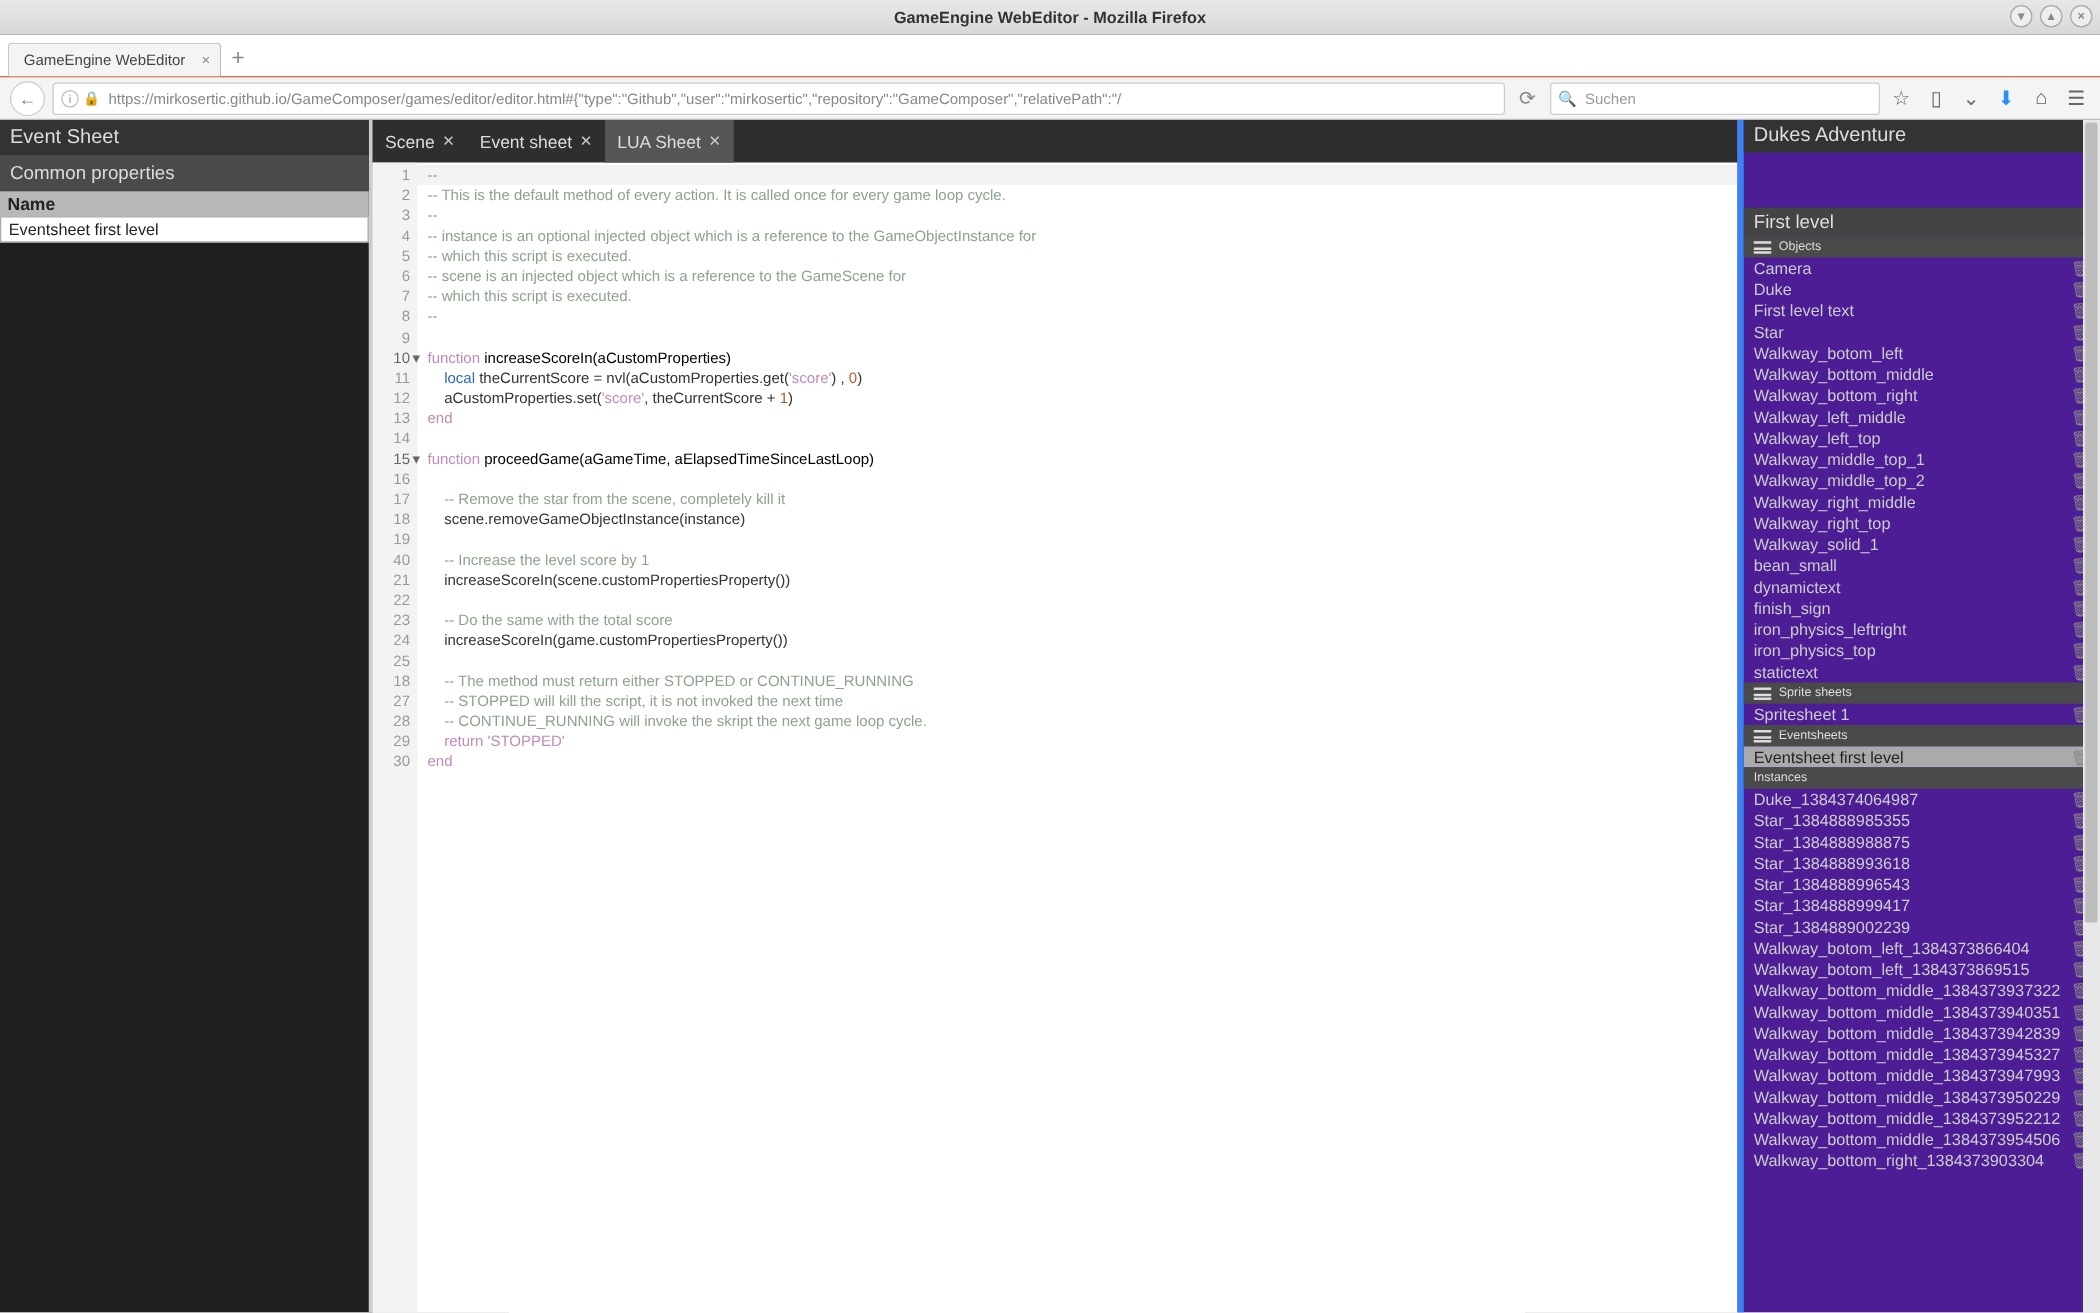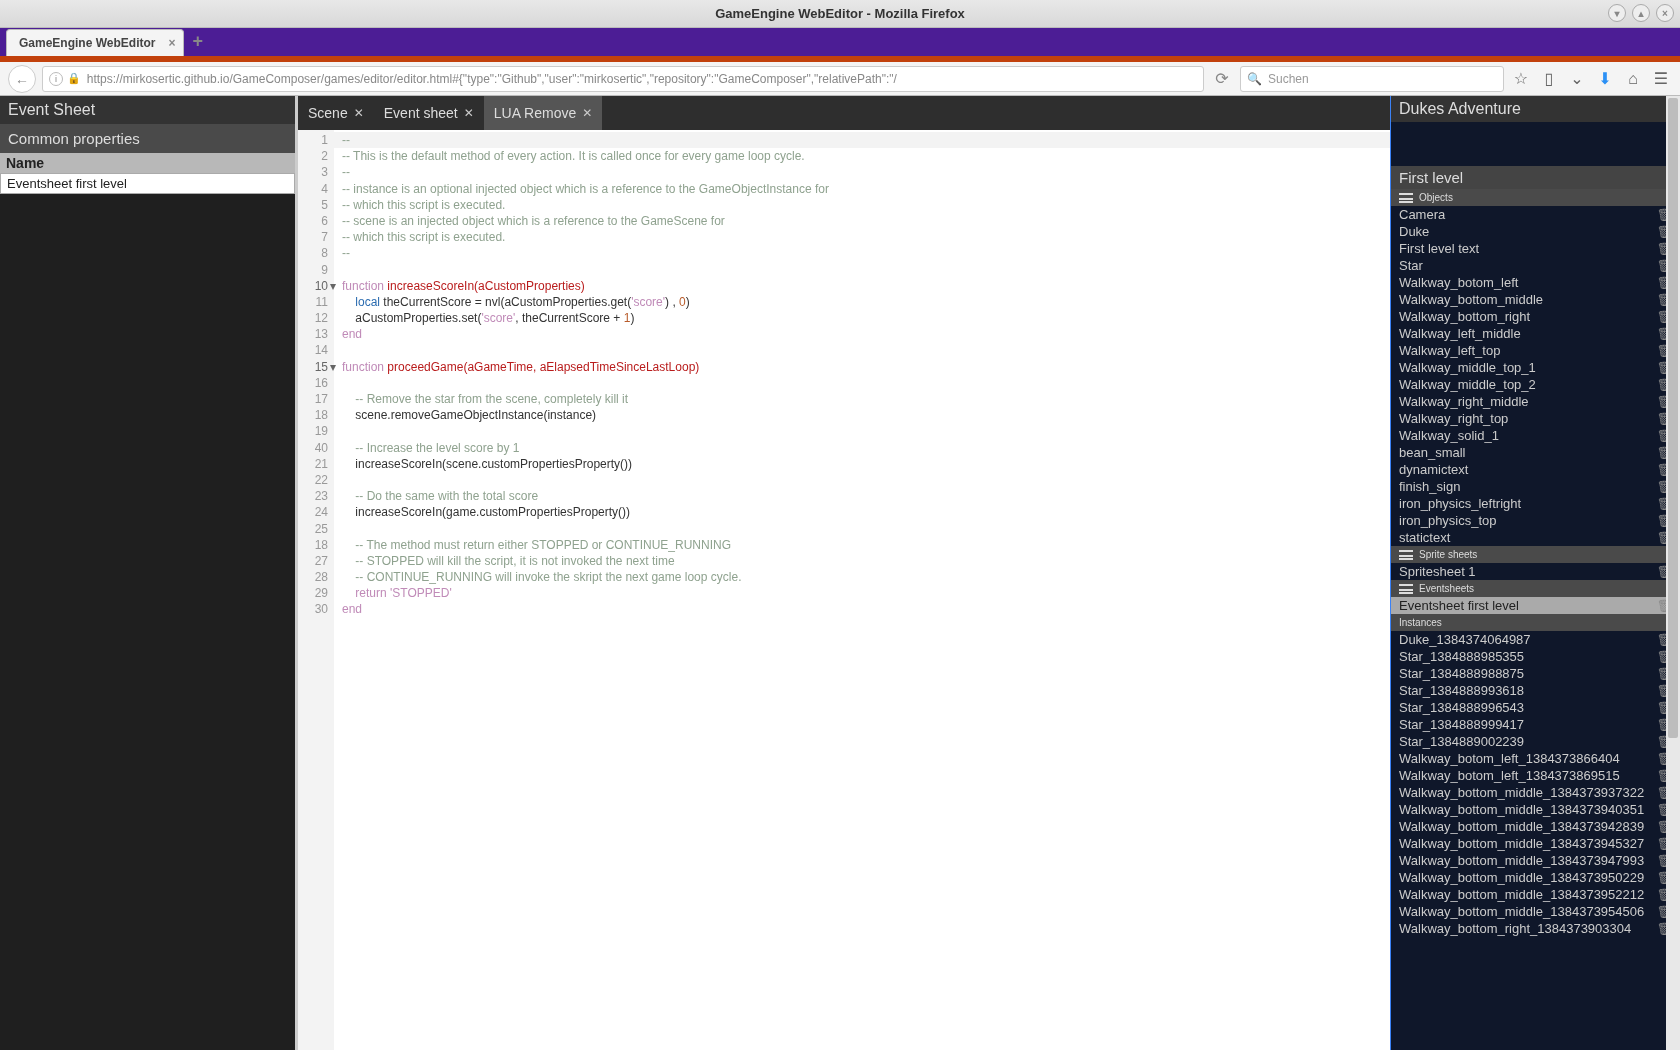--- a/index.html
+++ b/index.html
@@ -4,21 +4,21 @@
 <style>
 * { margin: 0; padding: 0; box-sizing: border-box; font-family: -apple-system, BlinkMacSystemFont, "Segoe UI", sans-serif; }
 html, body { width: 1680px; height: 1050px; overflow: hidden; background: #e0e0e0; }
 
 
 .window-titlebar { height: 28px; background: linear-gradient(#e8e8e8,#d8d8d8); display:flex; align-items:center; justify-content:center; position:relative; border-bottom:1px solid #bbb; font-size:13px; color:#333; font-weight:600; }
 .win-btns { position:absolute; right:6px; top:4px; display:flex; gap:6px; }
 .win-btn { width:18px; height:18px; border-radius:50%; border:1px solid #aaa; display:flex; align-items:center; justify-content:center; font-size:10px; color:#888; background:#eee; }
 
 
-.tab-strip { height:34px; background:#4c1d95; display:flex; align-items:flex-end; padding:0 6px; border-bottom:6px solid #c2410c;font-weight:bold; }
+.tab-strip { height:34px; background:#ffffff; display:flex; align-items:flex-end; padding:0 6px; border-bottom:1px solid #c2410c; }
 .browser-tab { background:#f4f4f4; border:1px solid #bbb; border-bottom:none; border-radius:4px 4px 0 0; padding:6px 28px 6px 12px; font-size:12px; color:#444; position:relative; }
 .browser-tab .close { position:absolute; right:8px; top:6px; font-size:12px; color:#888; }
 .new-tab { margin-left:8px; font-size:18px; color:#888; padding-bottom:4px; }
 
 
 .url-row { height:34px; background:#f4f4f4; display:flex; align-items:center; padding:0 8px; gap:6px; border-bottom:1px solid #bbb; }
 .nav-btn { width:28px; height:28px; border:1px solid #ccc; border-radius:50%; background:#fff; display:flex; align-items:center; justify-content:center; color:#888; font-size:14px; }
 .url-bar { flex:1; height:26px; border:1px solid #ccc; border-radius:3px; background:#fff; display:flex; align-items:center; padding:0 6px; font-size:12px; color:#888; overflow:hidden; white-space:nowrap; }
 .url-bar .info-i { border:1px solid #bbb; border-radius:50%; width:14px; height:14px; display:inline-flex; align-items:center; justify-content:center; font-size:9px; margin-right:4px; color:#888; }
 .url-bar .lock { color:#4caf50; margin-right:6px; font-size:11px; }
@@ -44,29 +44,29 @@
 .etab { color:#ddd; font-size:14px; padding:4px 10px; display:flex; align-items:center; gap:6px; }
 .etab.active { background:#555; }
 .etab .x { font-size:12px; color:#ccc; }
 .code-wrap { flex:1; display:flex; font-family: Menlo, Consolas, monospace; font-size:12px; line-height:1.35; overflow:hidden; }
 .gutter { width:36px; background:#f3f3f3; color:#999; text-align:right; padding:2px 6px 0 0; }
 .gutter div { height:16.2px; }
 .gutter .break { font-weight:400; color:#666; }
 .code { flex:1; padding:2px 0 0 8px; white-space:pre; color:#333; }
 .c-comment { color:#8fa28f; }
 .c-kw { color:#c08bb8; }
-.c-fn { color:#b91c1c;text-align:center; }
+.c-fn { color:#000000;text-align:center; }
 .c-local { color:#2b6cb0; }
 .c-str { color:#c08bb8; }
 .c-num { color:#b85c2b; }
 .code-line { height:16.2px; }
 .hl { background:#f3f3f3; display:block; margin-left:-8px; padding-left:8px; }
 
 
-.right-panel { width:290px; background:#0f172a; color:#ccc; font-size:13px; display:flex; flex-direction:column; border-left:1px solid #3b82f6; position:relative; }
+.right-panel { width:290px; background:#4c1d95; color:#ccc; font-size:13px; display:flex; flex-direction:column; border-left:5px solid #3b82f6; position:relative; }
 .rp-title { background:#333; color:#ddd; font-size:16px; padding:4px 8px; }
 .rp-sub { background:#444; color:#ddd; font-size:15px; padding:3px 8px;margin-top:44px; }
 .rp-section { background:#4a4a4a; color:#ddd; font-size:10px; padding:3px 8px; display:flex; align-items:center; gap:6px; }
 .burger { display:inline-block; width:14px; height:10px; border-top:2px solid #ddd; border-bottom:2px solid #ddd; position:relative; }
 .burger::before { content:""; position:absolute; top:3px; left:0; right:0; height:2px; background:#ddd; }
 .rp-list { overflow:hidden; }
 .rp-item { padding:1px 8px; font-size:13px; display:flex; align-items:center; justify-content:space-between; color:#ccc; }
 .rp-item.sel { background:#aaa; color:#222; }
 .trash { color:#888; font-size:12px; }
 .scrollbar { position:absolute; right:-14px; top:0; bottom:0; width:14px; background:#e8e8e8; }
@@ -126,21 +126,21 @@
     <div class="tabbar" id="tabbar">
         <div class="etab">
           <span>Scene</span>
           <span class="x">✕</span>
         </div>
         <div class="etab">
           <span>Event sheet</span>
           <span class="x">✕</span>
         </div>
         <div class="etab active">
-          <span>LUA Remove</span>
+          <span>LUA Sheet</span>
           <span class="x">✕</span>
         </div>
       </div>
     <div class="code-wrap">
       <div class="gutter" id="gutter">
           <div>1</div>
           <div>2</div>
           <div>3</div>
           <div>4</div>
           <div>5</div>

